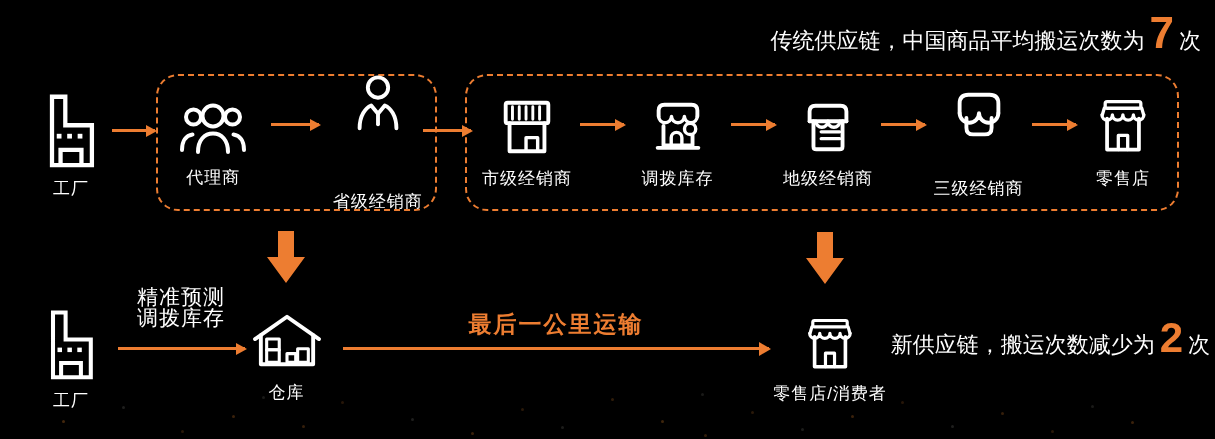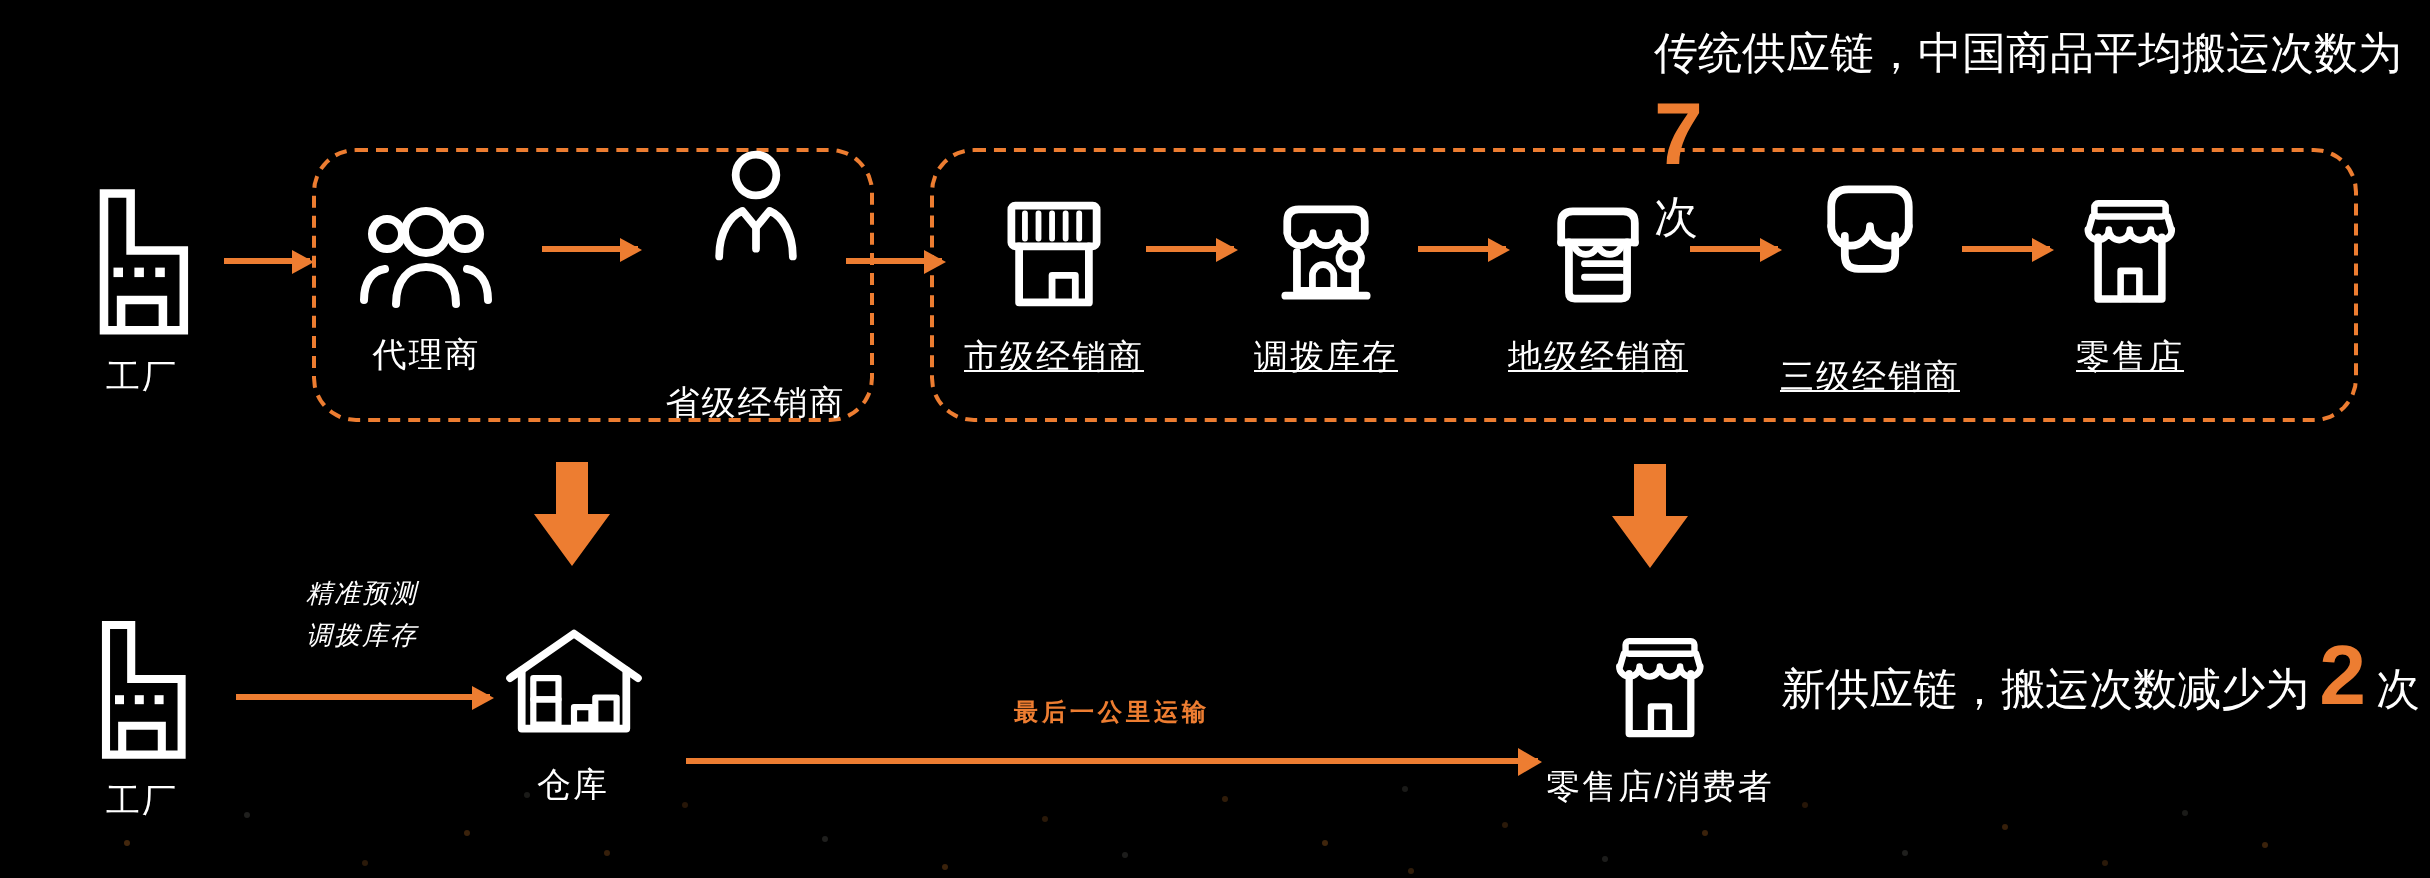--- a/index.html
+++ b/index.html
@@ -16,36 +16,36 @@
   .headline .big { font-size:44px; font-weight:bold; color:var(--accent); line-height:.95; }
   
   .node { display:flex; flex-direction:column; align-items:center; }
   .node .icon { display:flex; align-items:flex-end; justify-content:center; }
   .node-label { font-size:17px; letter-spacing:1px; margin-top:9px; white-space:nowrap; }
   .abs { position:absolute; }
   
   .dash-box { position:absolute; border:2px dashed var(--accent); border-radius:22px;
     display:flex; align-items:center; }
   #box1 { left:156px; top:74px; width:281px; height:137px; justify-content:center; padding:0 8px; }
-  #box2 { left:465px; top:74px; width:714px; height:137px; padding:0 14px;text-decoration:underline; }
+  #box2 { left:465px; top:74px; width:714px; height:137px; justify-content:space-between; padding:0 14px; }
   
   .h-arrow { position:absolute; height:3px; background:var(--accent); }
   .h-arrow::after, .flex-arrow::after { content:""; position:absolute; right:-2px; top:50%;
     transform:translateY(-50%); width:0; height:0;
     border-left:11px solid var(--accent); border-top:6px solid transparent;
     border-bottom:6px solid transparent; }
   .flex-arrow { position:relative; height:3px; background:var(--accent); flex:none; }
   
   .down-arrow { position:absolute; width:38px; height:52px; }
   
   #forecast-note { position:absolute; left:124px; top:286px; width:114px; text-align:center;
-    font-size:13px; line-height:21px; letter-spacing:1px;font-style:italic; }
+    font-size:21px; line-height:21px; letter-spacing:1px; }
   #last-mile { position:absolute; left:343px; top:313px; width:426px; }
-  #last-mile .lm-label { text-align:center; font-size:12px; font-weight:bold;
-    color:var(--accent); letter-spacing:2px; line-height:22px;margin-top:32px; }
+  #last-mile .lm-label { text-align:center; font-size:23px; font-weight:bold;
+    color:var(--accent); letter-spacing:2px; line-height:22px; }
   #last-mile .lm-arrow { position:relative; height:3px; background:var(--accent); margin-top:12px; }
   #last-mile .lm-arrow::after { content:""; position:absolute; right:-2px; top:50%;
     transform:translateY(-50%); border-left:12px solid var(--accent);
     border-top:7px solid transparent; border-bottom:7px solid transparent; }
   
   #particles { position:absolute; left:0; top:0; width:3px; height:3px; border-radius:50%;
     background:transparent; opacity:.9; box-shadow:
       62px 420px rgba(214,126,44,.35), 122px 406px rgba(160,158,150,.22),
       181px 430px rgba(214,126,44,.22), 232px 415px rgba(214,126,44,.30),
       262px 396px rgba(160,158,150,.18), 302px 425px rgba(214,126,44,.28),
@@ -60,21 +60,21 @@
       1091px 405px rgba(160,158,150,.18), 1131px 421px rgba(214,126,44,.30); }
   svg { display:block; }
 </style>
 </head>
 <body>
 
 <div id="stage">
 
   <div id="particles"></div>
 
-  <div class="headline" style="top:12px; right:14px;flex-direction:column;">
+  <div class="headline" style="top:12px; right:14px;">
     <span>传统供应链，中国商品平均搬运次数为</span>
     <span class="big">7</span>
     <span>次</span>
   </div>
 
   <div class="node abs" style="left:21px; top:92px; width:100px;">
     <span class="icon">
       <svg width="58" height="76" viewBox="0 0 60 80" fill="none" stroke="#FFFFFF" stroke-width="4.5" stroke-linejoin="miter">
         <path d="M10 77 V5 H24 V35 H52 V77 Z"></path>
         <path d="M19 77 V61 H41 V77"></path>

